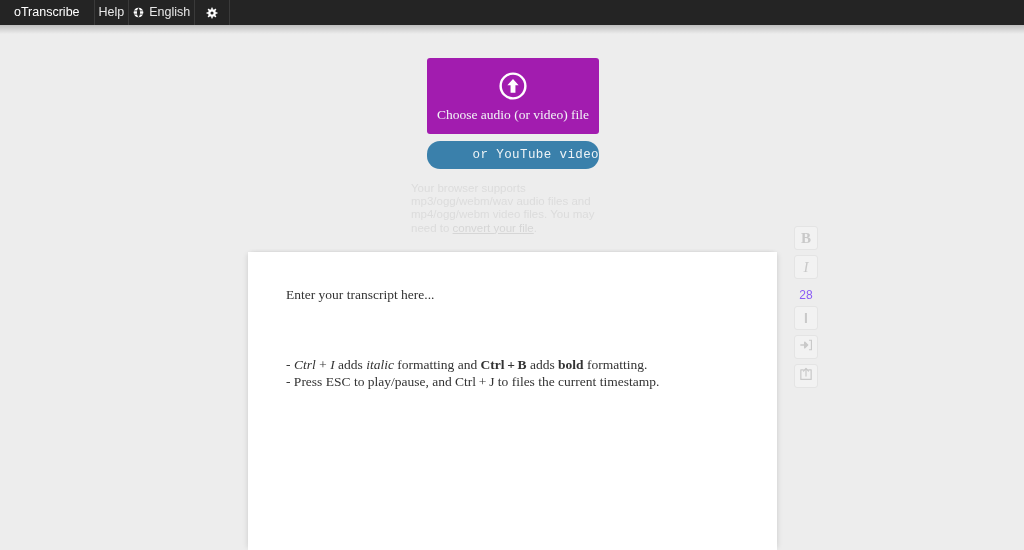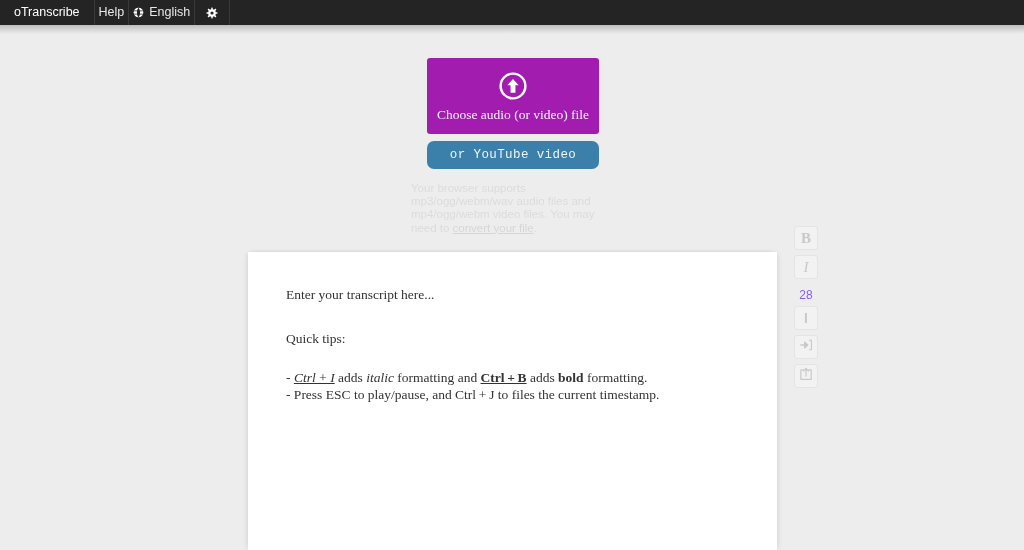--- a/index.html
+++ b/index.html
@@ -61,22 +61,22 @@
   #choose-file-label {
     font-family: "Liberation Serif", serif;
     font-size: 13.5px;
     color: #f2f5f7;
     line-height: 1;
   }
   #youtube-button {
     margin-top: 7px;
     width: 172px; height: 28px;
     background: #3a80ab;
-    border-radius: 7px;
-    display: flex; align-items: center; justify-content: center;
+    border-radius: 13px;
+    display: flex; align-items: center; justify-content: flex-end;
     cursor: pointer;
   }
   #youtube-label {
     font-family: "Liberation Mono", monospace;
     font-size: 12.5px;
     color: #eef3f6;
     letter-spacing: 0.4px;
   }
 
   #browser-support-text {
@@ -110,21 +110,21 @@
     font-family: "Liberation Serif", serif;
     font-size: 13.5px;
     color: #333333;
     line-height: 1.0;
   }
   #transcript-placeholder { margin: 0 0 0 0; }
   .tx-gap { height: 30px; }
   #quick-tips-heading { margin: 0; }
   .tip-line { margin: 0; line-height: 17px; }
   #tips-block { margin-top: 24px; }
-  .kbd { white-space: nowrap; text-decoration: underline; }
+  .kbd { white-space: nowrap; }
   .it { font-style: italic; }
   .bd { font-weight: bold; margin-top: 40px; }
 
   
   #format-toolbar {
     position: absolute;
     left: 791px; top: 226px;
     width: 30px;
     display: flex; flex-direction: column; align-items: center;
   }
@@ -220,21 +220,20 @@
   <span>Your browser supports mp3/ogg/webm/wav audio files and mp4/ogg/webm video files. You may need to </span><span id="convert-link">convert your file</span><span>.</span>
 </div>
 
 <div id="editor-panel">
   <div id="transcript-body">
 
     <p id="transcript-placeholder">Enter your transcript here...</p>
 
     <div class="tx-gap"></div>
 
-    <p id="quick-tips-heading">Quick tips:</p>
 
     <div id="tips-block">
       <p class="tip-line"><span>- </span><span class="kbd it">Ctrl + I</span><span> adds </span><span class="it">italic</span><span> formatting and </span><span class="kbd bd">Ctrl + B</span><span> adds </span><span class="bd">bold</span><span> formatting.</span></p>
 
       <p class="tip-line">- Press ESC to play/pause, and Ctrl + J to files the current timestamp.</p>
     </div>
 
   </div>
 </div>
 

